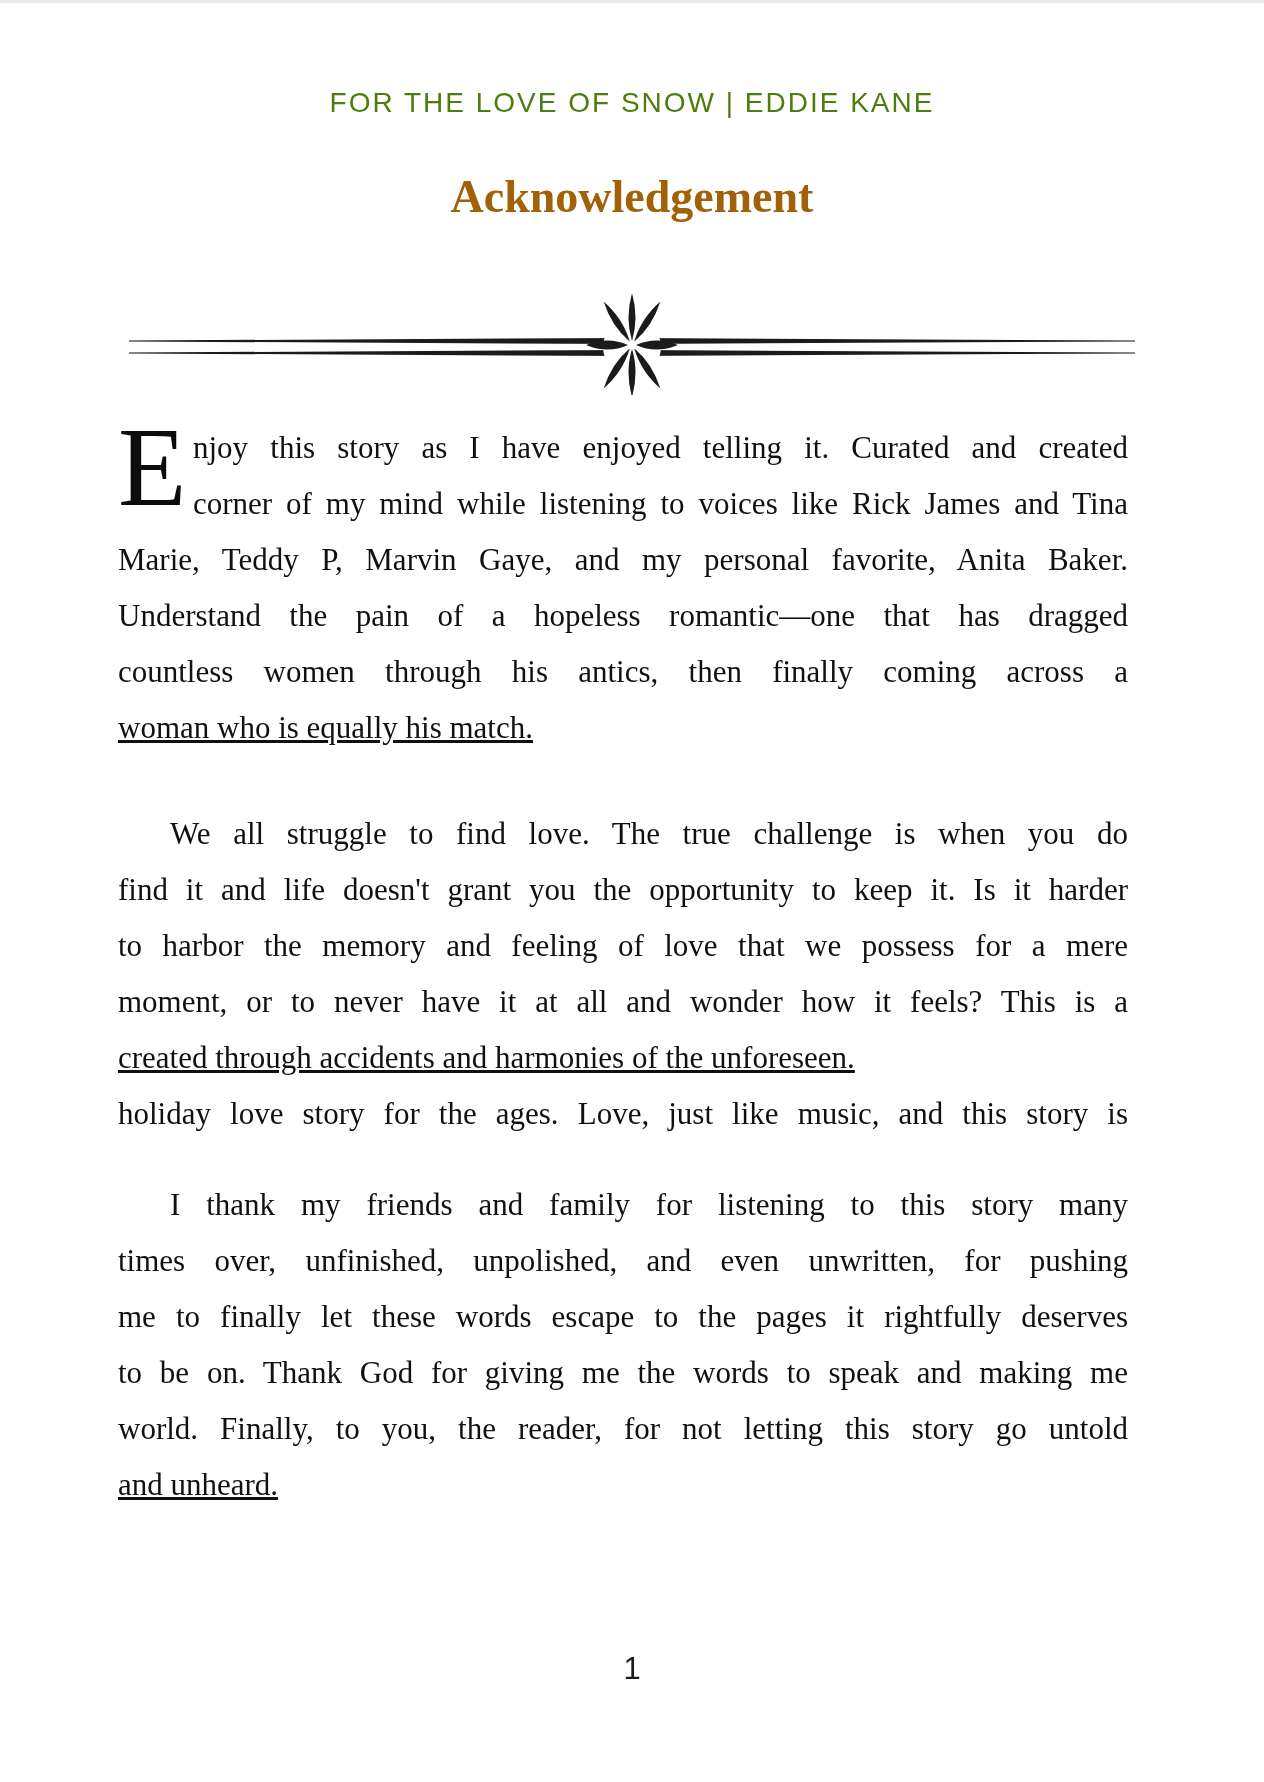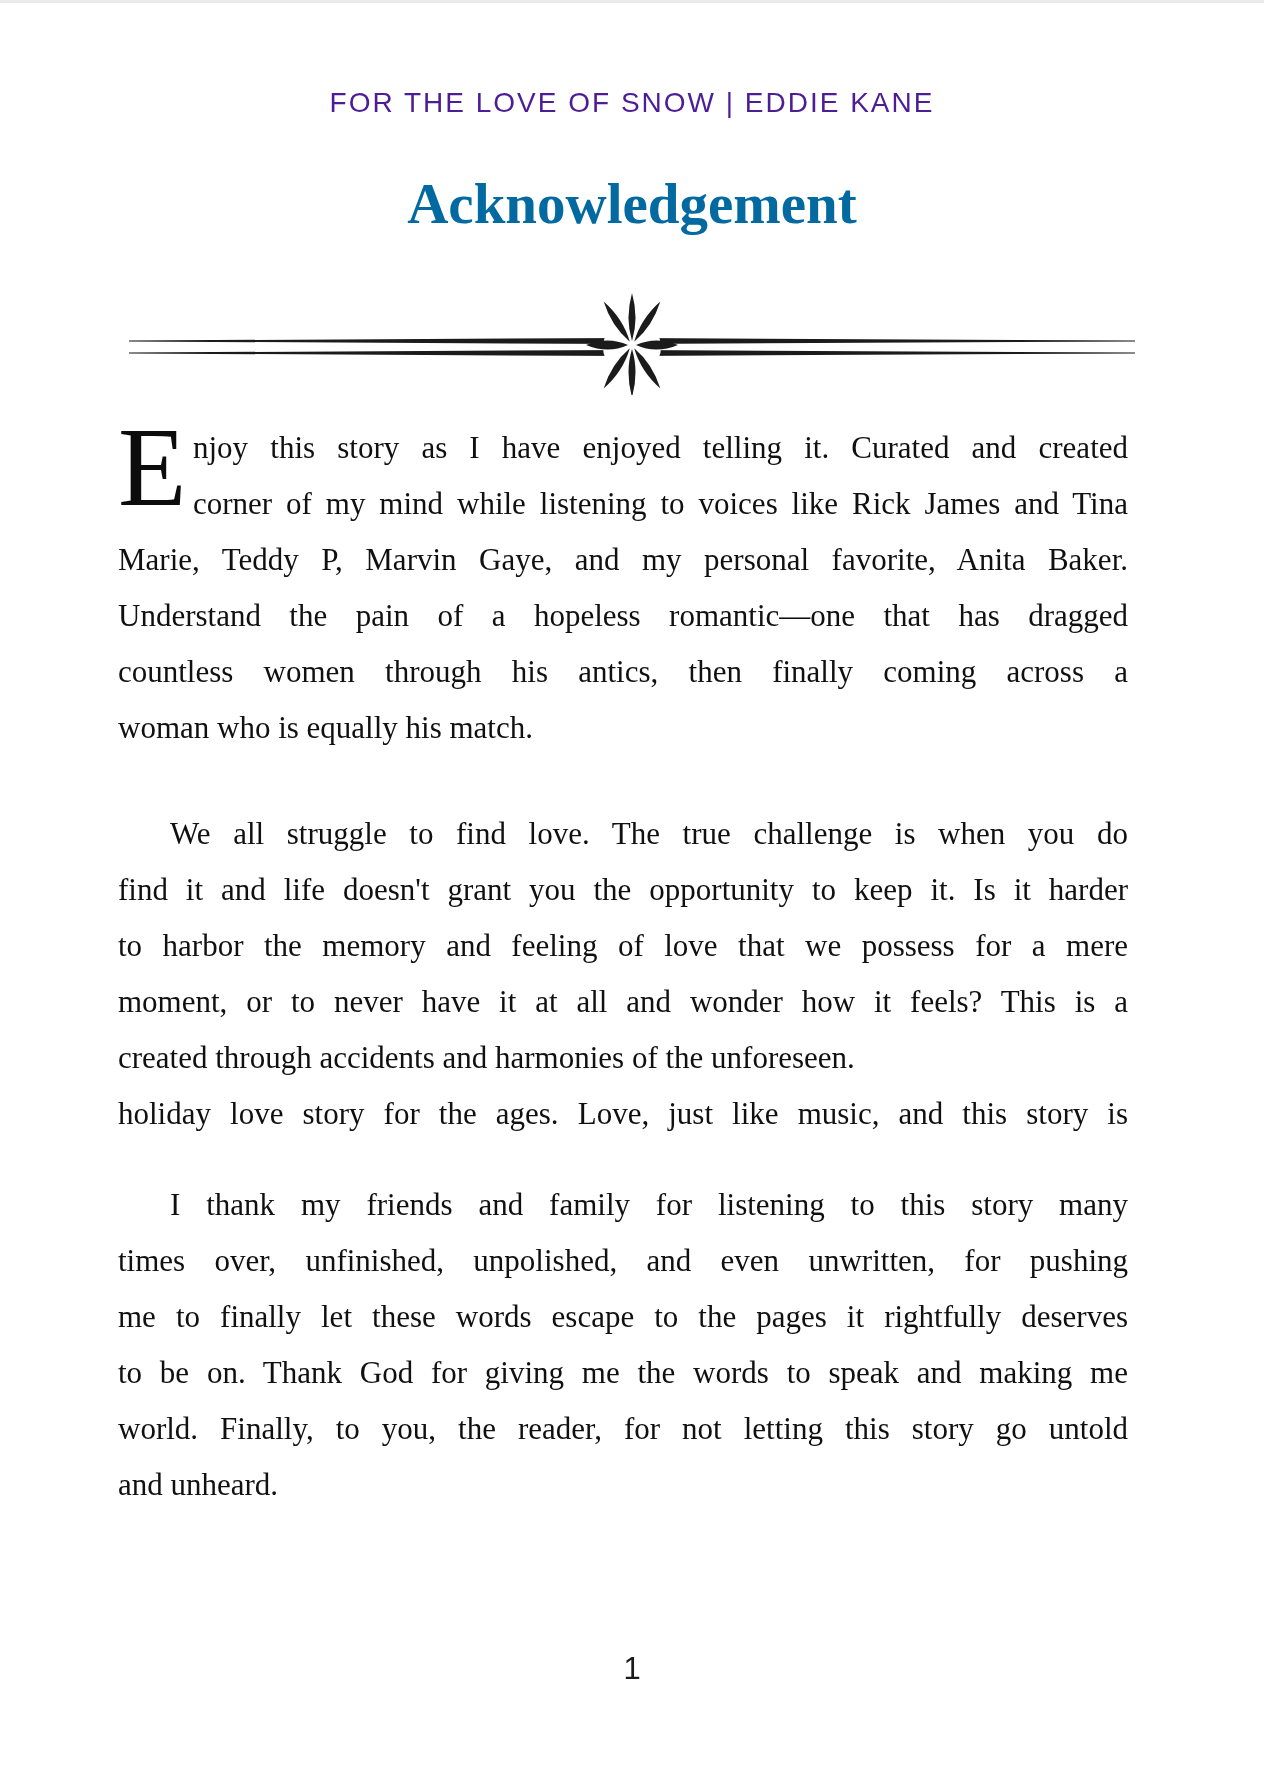--- a/index.html
+++ b/index.html
@@ -18,34 +18,34 @@
 
   .running-header {
     position: absolute;
     top: 84px;
     left: 0;
     width: 100%;
     text-align: center;
     font-family: "Liberation Sans", sans-serif;
     font-size: 28px;
     letter-spacing: 2px;
-    color: #4c1d95;
+    color: #4d7c0f;
     white-space: nowrap;
   }
 
   .chapter-title {
     position: absolute;
     top: 168px;
     left: 0;
     width: 100%;
     text-align: center;
     font-family: "Liberation Serif", serif;
     font-weight: bold;
-    font-size: 57px;
-    color: #0369a1;
+    font-size: 46px;
+    color: #a16207;
     line-height: 1.15;
   }
 
   .divider {
     position: absolute;
     top: 288px;
     left: 129px;
     width: 1006px;
     height: 104px;
   }
@@ -64,21 +64,21 @@
   .para-2 { margin-top: 50px; }
   .para-3 { margin-top: 35px; }
 
   .line {
     height: 56px;
     line-height: 56px;
     text-align: justify;
     text-align-last: justify;
     white-space: nowrap;
   }
-  .line.last { text-align-last: left; }
+  .line.last { text-align-last: left; text-decoration: underline; }
   .line.indent { text-indent: 52px; }
 
   .drop-cap {
     float: left;
     width: 66px;
     height: 104px;
     margin-right: 9px;
     position: relative;
   }
   .drop-cap span {

